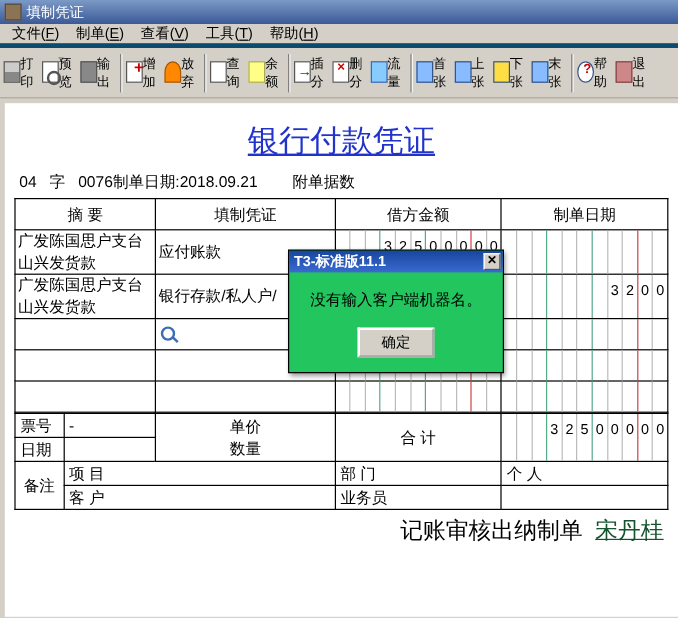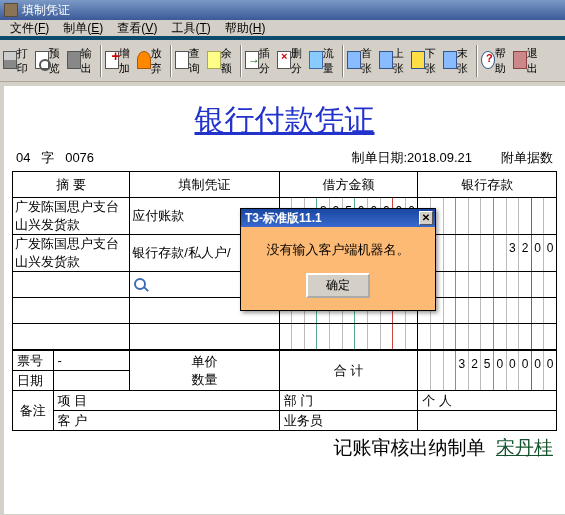--- a/index.html
+++ b/index.html
@@ -29,22 +29,22 @@
 .i-del::after { content:"×"; position: absolute; left: 3px; top: -2px; color: #c00; font-weight: bold; }
 .i-flow { background: #8cf; border: 1px solid #46a; }
 .i-first { background: #8bf; border: 1px solid #358; }
 .i-prev { background: #8bf; border: 1px solid #358; }
 .i-next { background: #fd4; border: 1px solid #358; }
 .i-last { background: #8bf; border: 1px solid #358; }
 .i-help { background: #fff; border: 1px solid #358; border-radius: 50%; position: relative; }
 .i-help::after { content:"?"; position: absolute; left: 4px; top: 0; color: #c00; font-weight: bold; }
 .i-exit { background: #c88; border: 1px solid #844; }
 .content { background: #fff; margin: 4px 0 0 4px; padding: 8px; height: 428px; overflow: hidden; }
-.doc-title { text-align: center; font-family: "KaiTi","楷体",serif; font-size: 30px; color: #2233cc; text-decoration: underline; margin: 6px 0 8px 0; font-weight: normal; }
-.doc-row { display: flex; justify-content: space-between; padding: 0 4px 4px 4px; font-size: 13px; }
+.doc-title { text-align: center; font-family: "KaiTi","楷体",serif; font-size: 26px; color: #2233cc; text-decoration: underline; margin: 6px 0 8px 0; font-weight: normal; }
+.doc-row { display: flex; padding: 0 4px 4px 4px; font-size: 13px; }
 .doc-row .left { display: flex; gap: 20px; }
 .voucher { border-collapse: collapse; width: 100%; table-layout: fixed; }
 .voucher td, .voucher th { border: 1px solid #000; font-size: 13px; height: 26px; padding: 0 2px; vertical-align: middle; }
 .voucher th { font-weight: normal; text-align: center; }
 .col-summary { width: 110px; }
 .col-subject { width: 140px; }
 .col-debit { width: 130px; }
 .col-credit { width: 130px; }
 .amt-cell { padding: 0 !important; position: relative; }
 .amt-grid { display: flex; height: 100%; width: 100%; }
@@ -52,21 +52,21 @@
 .amt-grid span:nth-child(3n) { border-right: 1px solid #5a8; }
 .amt-grid span:last-child { border-right: none; }
 .amt-grid .red { border-right-color: #c44 !important; }
 .footer-table { border-collapse: collapse; width: 100%; table-layout: fixed; border-radius: 30px; }
 .footer-table td { border: 1px solid #000; height: 20px; font-size: 13px; padding: 0 4px; }
 .sign-row { display: flex; justify-content: flex-end; padding: 4px 4px 0 4px; font-size: 19px; }
 .blue-name { color: #14532d; text-decoration: underline; }
 .search-icon { display: inline-block; width: 12px; height: 12px; border: 2px solid #3b6db5; border-radius: 50%; position: relative; margin: 2px 0 0 2px; }
 .search-icon::after { content: ""; position: absolute; width: 6px; height: 2px; background: #3b6db5; right: -5px; bottom: -2px; transform: rotate(45deg); }
 
-.dialog { position: absolute; left: 240px; top: 208px; width: 196px; background: #fdba74; border: 1px solid #000; box-shadow: 2px 2px 4px rgba(0,0,0,0.4); }
+.dialog { position: absolute; left: 240px; top: 208px; width: 180px; background: #22c55e; border: 1px solid #000; box-shadow: 2px 2px 4px rgba(0,0,0,0.4); }
 .dialog-title { background: linear-gradient(#1846a0, #3a6ad0); color: #fff; height: 18px; display: flex; align-items: center; justify-content: space-between; padding: 0 2px 0 4px; font-size: 12px; font-weight: bold; }
 .dialog-close { width: 14px; height: 14px; background: #d4d0c8; border: 1px solid #fff; border-right-color: #555; border-bottom-color: #555; font-size: 10px; line-height: 11px; text-align: center; color: #000; font-weight: bold; }
 .dialog-body { padding: 14px 8px 12px 8px; text-align: center; font-size: 13px; }
 .dialog-btn { margin-top: 14px; padding: 2px 18px; background: #d4d0c8; border: 2px outset #fff; font-size: 12px; }
 </style>
 </head>
 <body>
 
 <div class="titlebar">
   <span class="icon"></span>
@@ -171,21 +171,21 @@
         <col class="col-summary">
         <col class="col-subject">
         <col class="col-debit">
         <col class="col-credit">
       </colgroup>
     <tbody>
         <tr>
       <th>摘 要</th>
       <th>填制凭证</th>
       <th>借方金额</th>
-      <th>银行存款</th>
+      <th>制单日期</th>
     </tr>
     <tr>
       <td>广发陈国思户支台山兴发货款</td>
       <td>应付账款</td>
       <td class="amt-cell">
             <div class="amt-grid">
               <span></span>
               <span></span>
               <span></span>
               <span>3</span>

